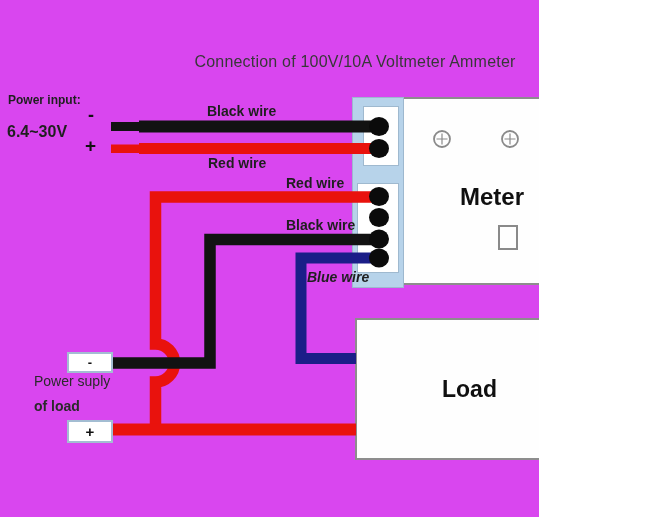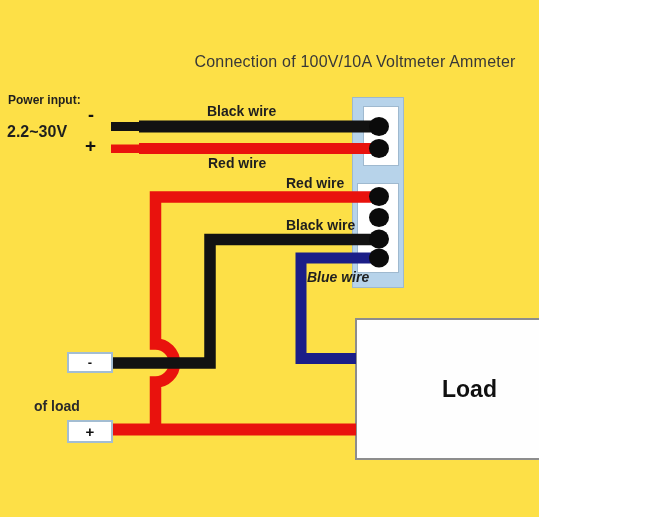--- a/index.html
+++ b/index.html
@@ -1,18 +1,18 @@
 <!DOCTYPE html>
 <html><head>
 <meta charset="utf-8">
 <style>
   html,body{margin:0;padding:0;background:#ffffff;}
   .stage{
     position:relative;width:539px;height:517px;overflow:hidden;
-    background:#fde047;
+    background:#d946ef;
     font-family:"Liberation Sans","DejaVu Sans",sans-serif;
     color:#1c1c1c;
   }
   .lbl{position:absolute;z-index:10;white-space:nowrap;font-weight:600;font-size:14px;color:#1f1f1f;}
   .lbl-reg{font-weight:400;color:#2a2a2a;}
   .title{
     position:absolute;left:150px;top:53px;width:410px;text-align:center;
     font-size:16px;font-weight:500;color:#383838;letter-spacing:.2px;z-index:10;
   }
   .sign{position:absolute;z-index:10;font-weight:700;color:#111;}
@@ -46,45 +46,63 @@
   svg.wires{position:absolute;left:0;top:0;z-index:5;pointer-events:none;}
 </style>
 </head>
 <body>
 
 <div class="stage">
 
   <div class="title">Connection of 100V/10A Voltmeter Ammeter</div>
 
   <div class="lbl" style="left:8px;top:93px;font-size:12px;">Power input:</div>
-  <div class="lbl" style="left:7px;top:123px;font-size:16px;">2.2~30V</div>
+  <div class="lbl" style="left:7px;top:123px;font-size:16px;">6.4~30V</div>
   <div class="sign" style="left:88px;top:105px;font-size:18px;">-</div>
   <div class="sign" style="left:85px;top:135px;font-size:19px;">+</div>
 
   <div class="lbl" style="left:207px;top:103px;">Black wire</div>
   <div class="lbl" style="left:208px;top:155px;">Red wire</div>
   <div class="lbl" style="left:286px;top:175px;">Red wire</div>
   <div class="lbl" style="left:286px;top:217px;">Black wire</div>
   <div class="lbl" style="left:307px;top:269px;font-style:italic;">Blue wire</div>
 
+  <div class="device-box" style="left:352px;top:97px;width:304px;height:188px;">
+    <div class="screw" style="left:78px;top:30px;">
+      <svg width="20" height="20" viewBox="0 0 20 20">
+        <circle cx="10" cy="10" r="8" fill="none" stroke-width="1.8" stroke="#8a8a8a"></circle>
+        <path d="M10 4.5 V15.5 M4.5 10 H15.5" fill="none" stroke-width="1.2" stroke="#8a8a8a"></path>
+      </svg>
+    </div>
+    <div class="screw" style="left:146px;top:30px;">
+      <svg width="20" height="20" viewBox="0 0 20 20">
+        <circle cx="10" cy="10" r="8" fill="none" stroke-width="1.8" stroke="#8a8a8a"></circle>
+        <path d="M10 4.5 V15.5 M4.5 10 H15.5" fill="none" stroke-width="1.2" stroke="#8a8a8a"></path>
+      </svg>
+    </div>
+    <div class="meter-label">Meter</div>
+    <div class="meter-small-square"></div>
+    <div class="meter-right-rect"></div>
+  </div>
 
   <div class="strip"></div>
   <div class="conn-block one"></div>
   <div class="conn-block two"></div>
 
   <div class="device-box" style="left:355px;top:318px;width:217px;height:142px;padding-left:8px;">
     <div class="load-label">Load</div>
   </div>
 
   <div class="terminal minus">
     <span>-</span>
   </div>
   <div class="terminal plus">
     <span>+</span>
   </div>
+  <div class="lbl lbl-reg" style="left:34px;top:373px;">Power suply</div>
   <div class="lbl lbl-reg" style="left:34px;top:398px;font-weight:bold;">of load</div>
 
   <svg class="wires" width="667" height="517" viewBox="0 0 667 517">
 
     <rect x="111" y="122" width="30" height="9" fill="#121212"></rect>
     <rect x="111" y="144.5" width="30" height="8.5" fill="#e9120d"></rect>
 
     <path d="M139,126.5 H374" fill="none" stroke-width="12" stroke="#121212"></path>
     <path d="M139,148.5 H374" fill="none" stroke-width="11" stroke="#e9120d"></path>
 

